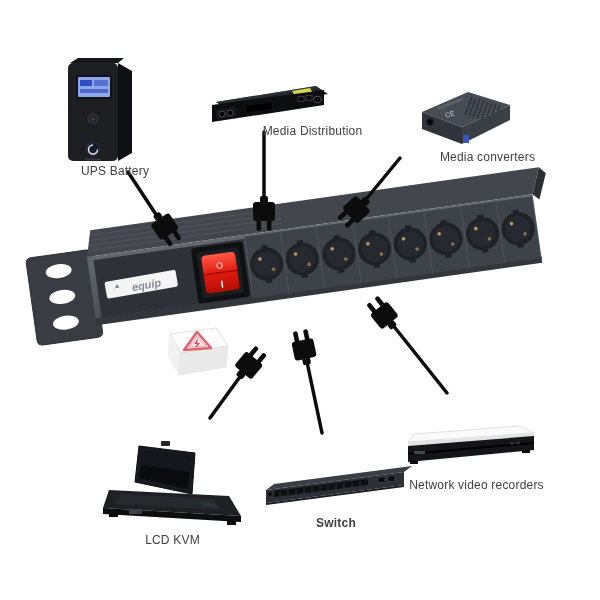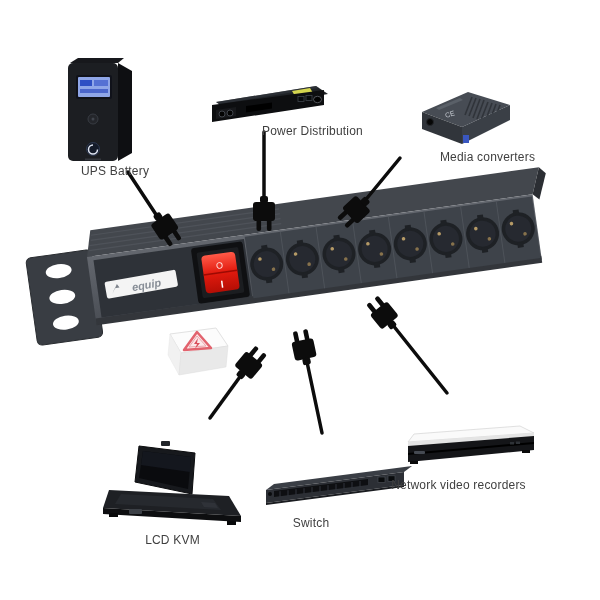--- a/index.html
+++ b/index.html
@@ -275,18 +275,18 @@
       <use href="#plugShape" transform="translate(304,349) rotate(-12)" stroke="none"></use>
     </g>
     <g>
       <line x1="447" y1="393" x2="392" y2="324"></line>
       <use href="#plugShape" transform="translate(384,315) rotate(-39)" stroke="none"></use>
     </g>
   </g>
 </svg>
 
   <div class="dev-label" style="left:60px;top:164px;width:110px;text-align:center;">UPS Battery</div>
-  <div class="dev-label tc" style="left:250px;top:124px;width:125px;">Power Distribution</div>
+  <div class="dev-label tc" style="left:250px;top:124px;width:125px;">Media Distribution</div>
   <div class="dev-label tc" style="left:430px;top:150px;width:115px;">Media converters</div>
   <div class="dev-label tc" style="left:120px;top:533px;width:105px;">LCD KVM</div>
-  <div class="dev-label tc" style="left:271px;top:516px;width:80px;">Switch</div>
-  <div class="dev-label tc" style="left:386px;top:478px;width:145px;">Network video recorders</div>
+  <div class="dev-label tc" style="left:296px;top:516px;width:80px;font-weight:bold;">Switch</div>
+  <div class="dev-label tc" style="left:404px;top:478px;width:145px;">Network video recorders</div>
 </div>
 
 </body></html>

